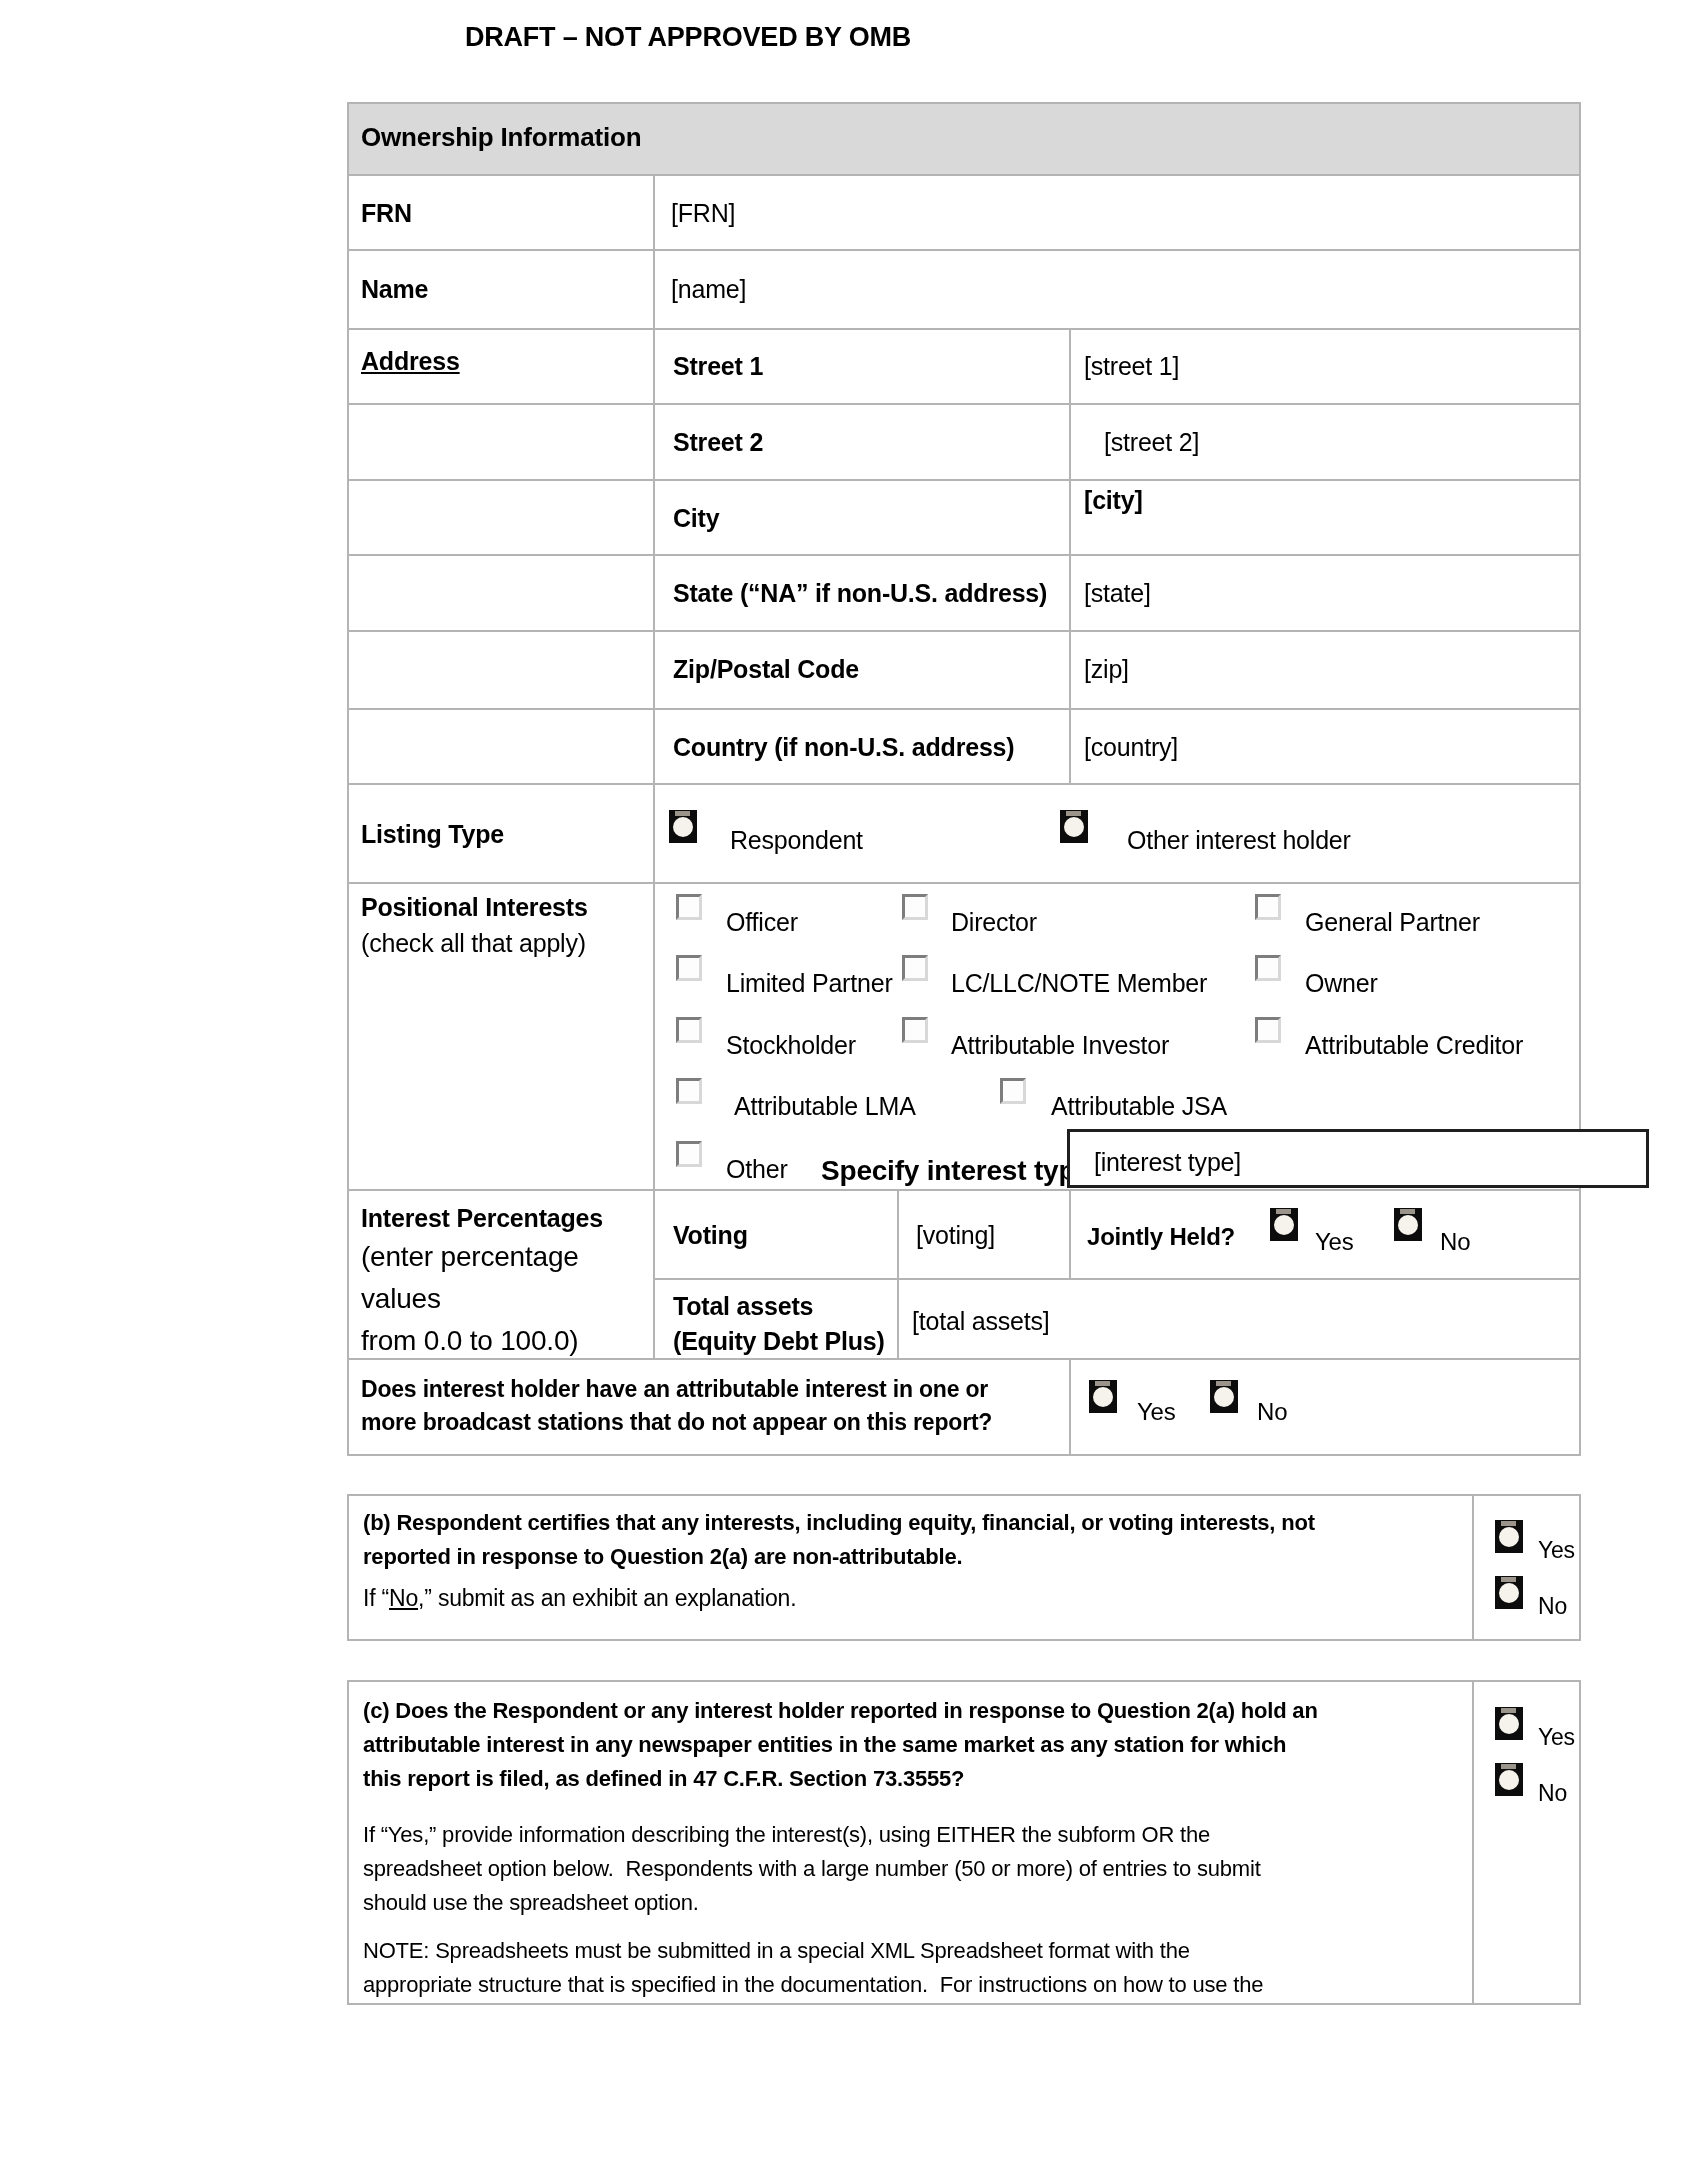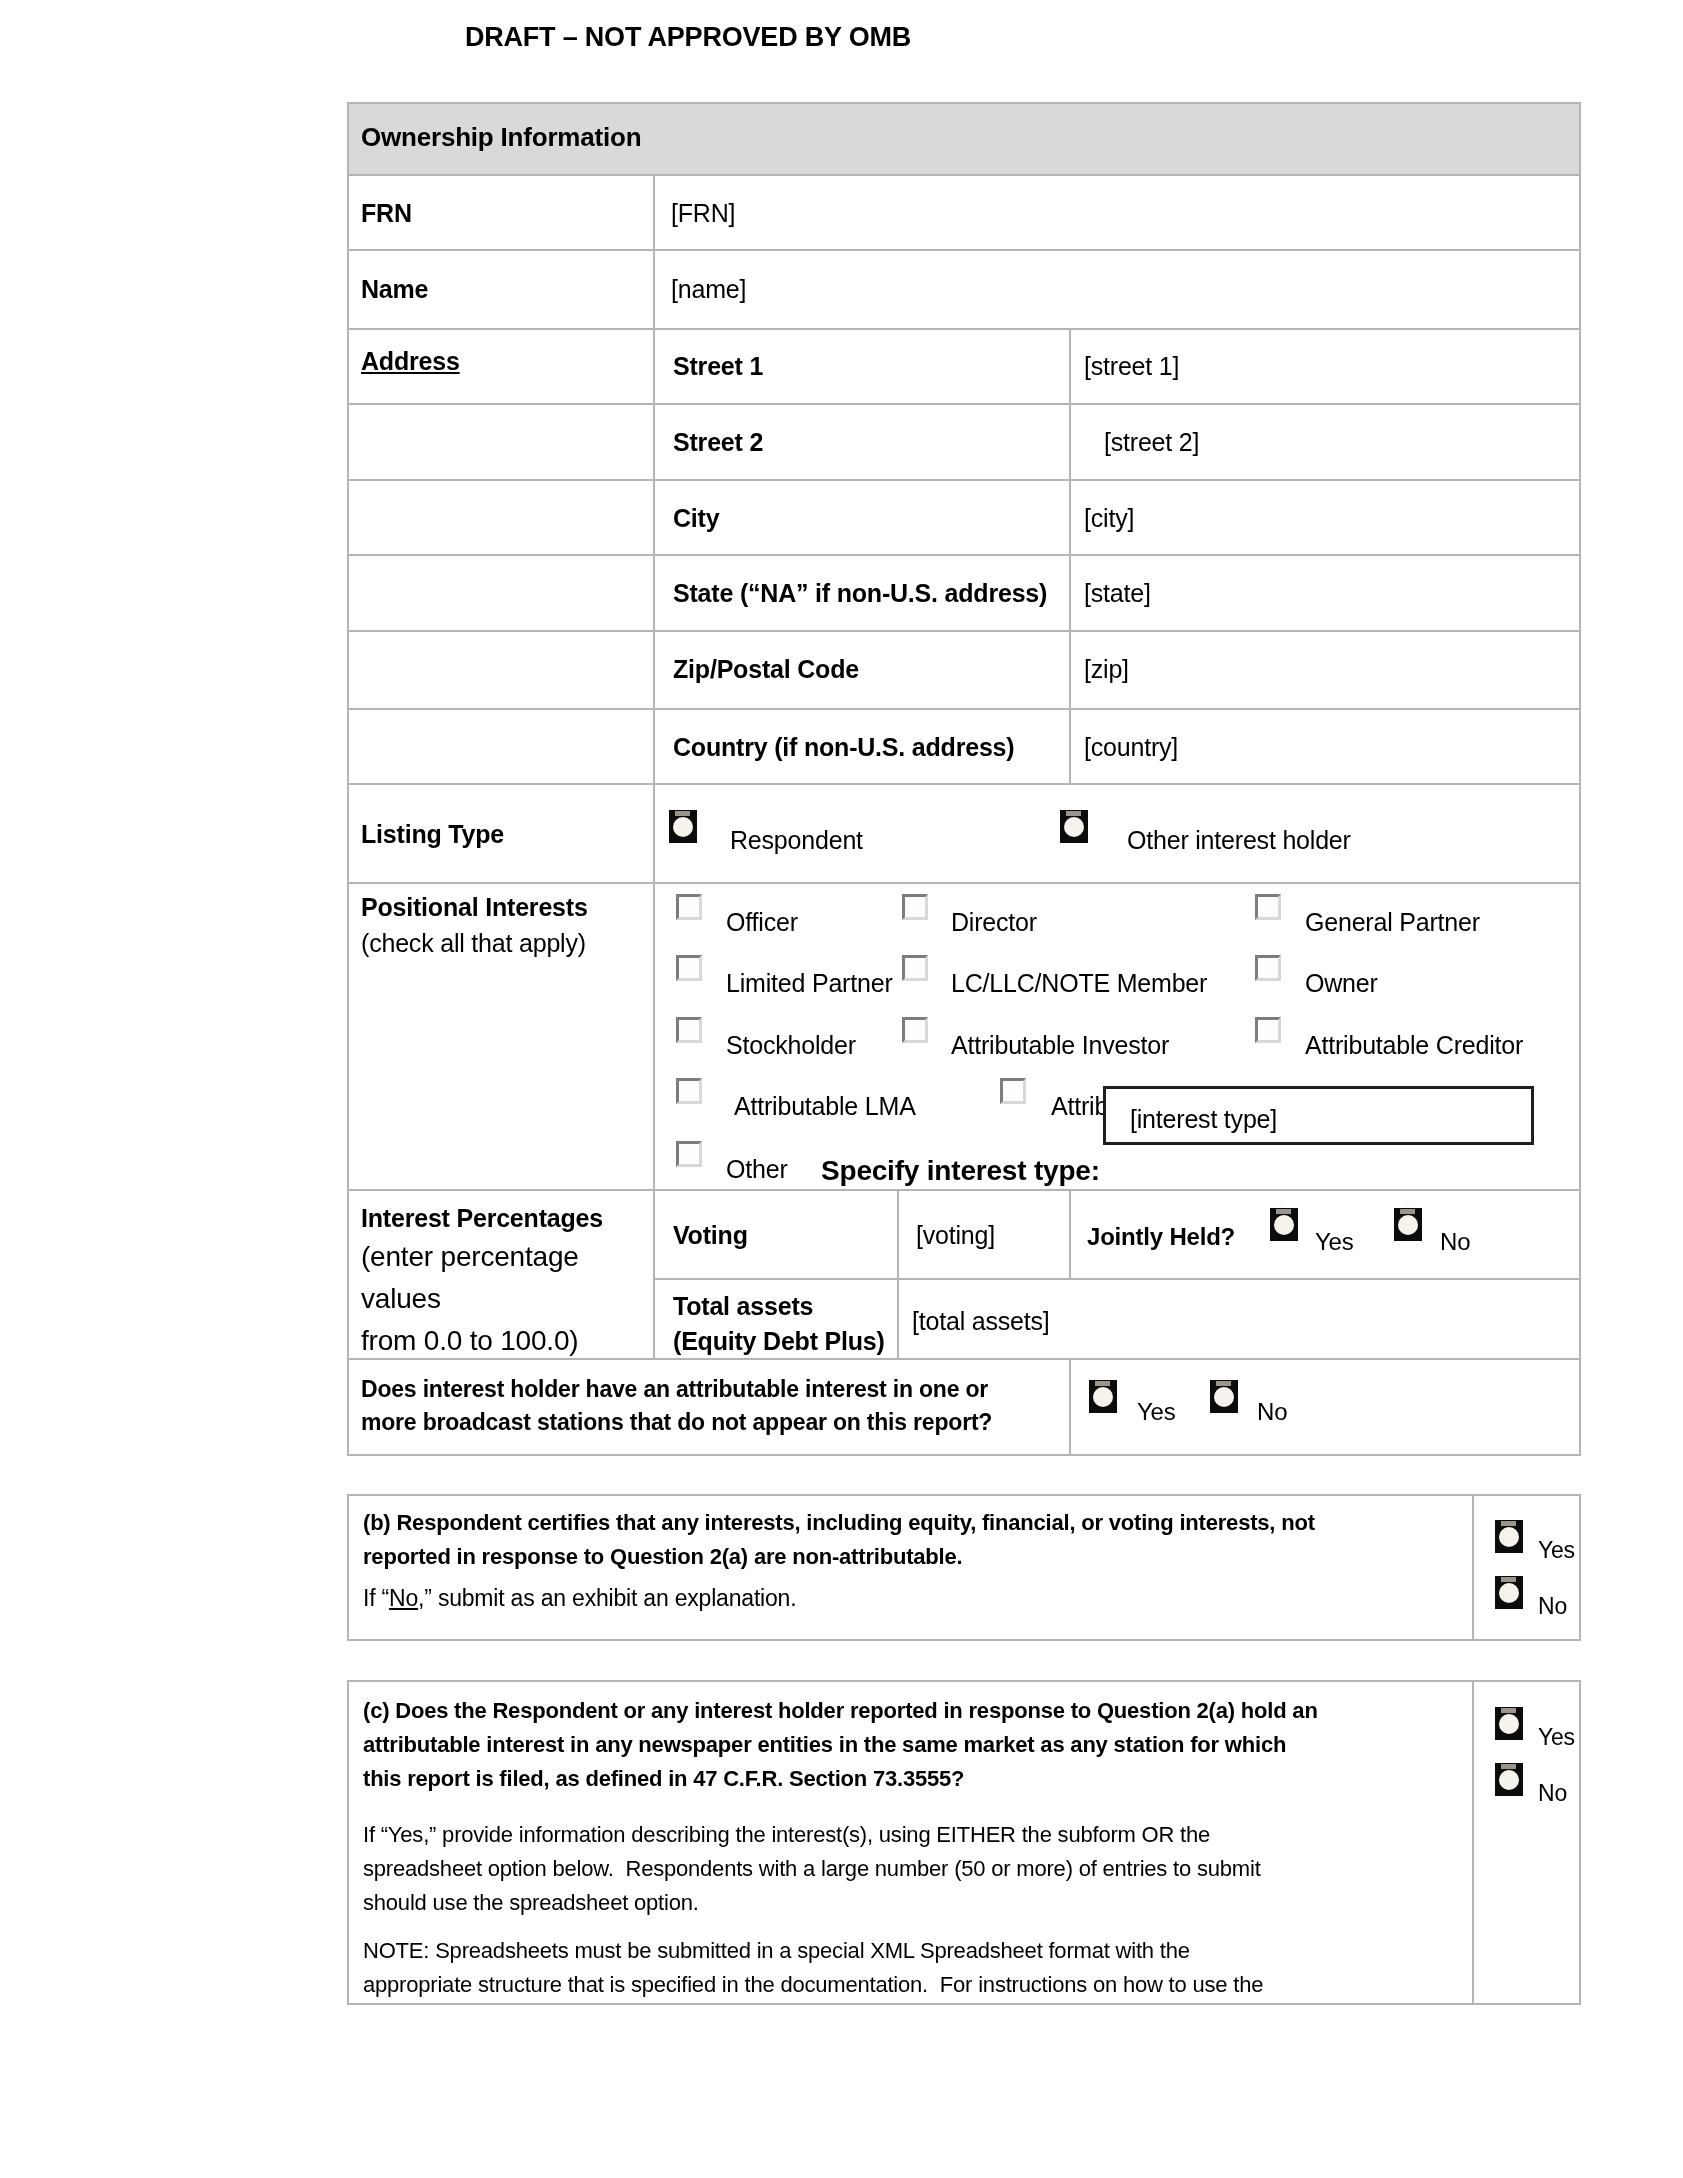--- a/index.html
+++ b/index.html
@@ -59,21 +59,21 @@
   <div class="t" style="left:671px;top:197px;">[FRN]</div>
   <div class="t b" style="left:361px;top:273px;">Name</div>
   <div class="t" style="left:671px;top:273px;">[name]</div>
 
   <div class="t b" style="left:361px;top:345px;text-decoration:underline;">Address</div>
   <div class="t b" style="left:673px;top:350px;">Street 1</div>
   <div class="t" style="left:1084px;top:350px;">[street 1]</div>
   <div class="t b" style="left:673px;top:426px;">Street 2</div>
   <div class="t" style="left:1084px;top:426px;margin-left:20px;">[street 2]</div>
   <div class="t b" style="left:673px;top:502px;">City</div>
-  <div class="t" style="left:1084px;top:502px;">[city]</div>
+  <div class="t" style="left:1084px;top:484px;font-weight:bold;">[city]</div>
   <div class="t b" style="left:673px;top:577px;">State (“NA” if non-U.S. address)</div>
   <div class="t" style="left:1084px;top:577px;">[state]</div>
   <div class="t b" style="left:673px;top:653px;">Zip/Postal Code</div>
   <div class="t" style="left:1084px;top:653px;">[zip]</div>
   <div class="t b" style="left:673px;top:731px;">Country (if non-U.S. address)</div>
   <div class="t" style="left:1084px;top:731px;">[country]</div>
 
   <div class="t b" style="left:361px;top:818px;">Listing Type</div>
   <span class="radio" style="left:669px;top:810px;"></span>
   <div class="t" style="left:730px;top:824px;">Respondent</div>
@@ -105,21 +105,21 @@
   <div class="t" style="left:1305px;top:1029px;">Attributable Creditor</div>
 
   <span class="checkbox" style="left:676px;top:1078px;"></span>
   <div class="t" style="left:734px;top:1090px;">Attributable LMA</div>
   <span class="checkbox" style="left:1000px;top:1078px;"></span>
   <div class="t" style="left:1051px;top:1090px;">Attributable JSA</div>
 
   <span class="checkbox" style="left:676px;top:1141px;"></span>
   <div class="t" style="left:726px;top:1153px;">Other</div>
   <div class="t b" style="left:821px;top:1153px;font-size:28px;">Specify interest type:</div>
-  <div class="spec-input" style="left:1067px;top:1086px;width:431px;height:59px;margin-left:36px;">
+  <div class="spec-input" style="left:1067px;top:1129px;width:582px;height:59px;">
     <div class="t" style="left:24px;top:14px;">[interest type]</div>
   </div>
 
   <div class="t b" style="left:361px;top:1202px;">Interest Percentages</div>
   <div class="t ml" style="left:361px;top:1236px;width:292px;font-size:28px;">(enter percentage values
 from 0.0 to 100.0)</div>
 
   <div class="t b" style="left:673px;top:1219px;">Voting</div>
   <div class="t" style="left:916px;top:1219px;">[voting]</div>
   <div class="t b" style="left:1087px;top:1221px;font-size:24px;">Jointly Held?</div>

